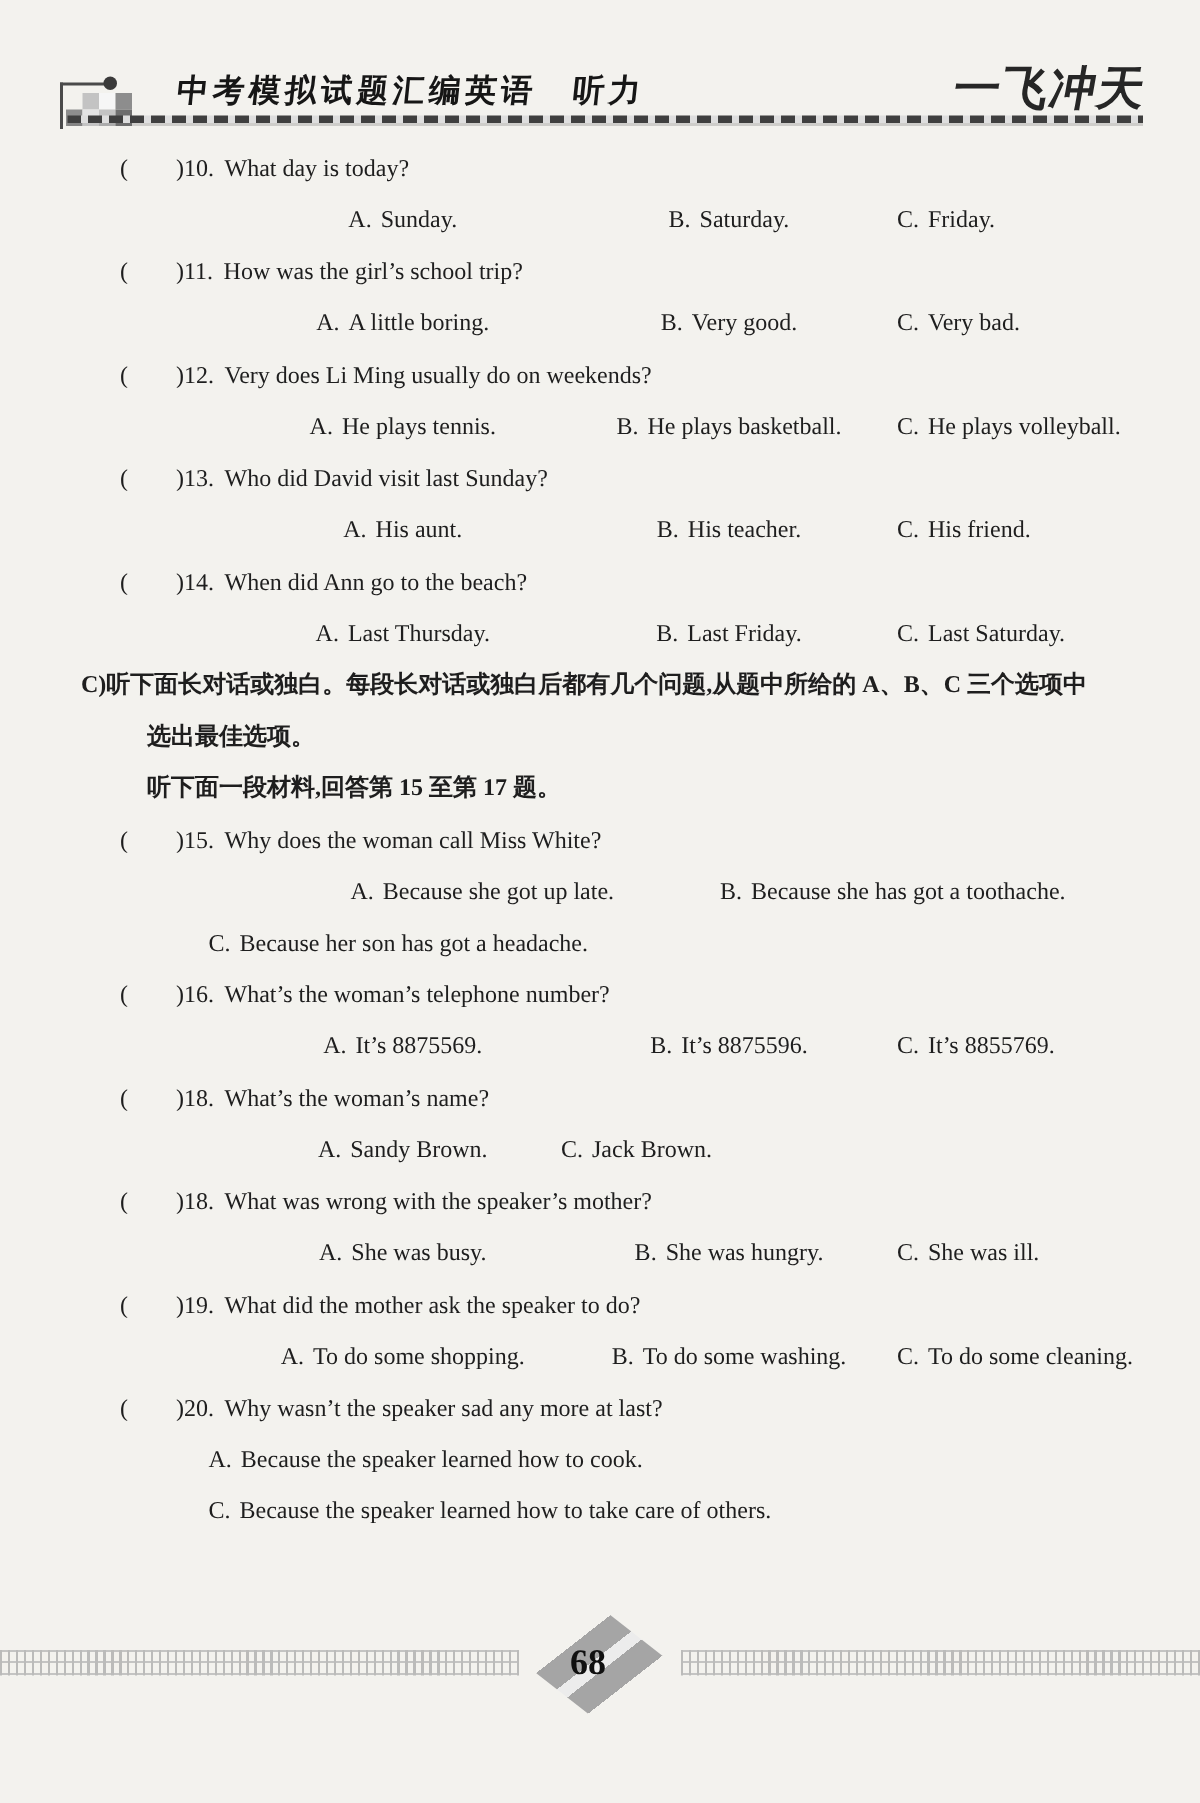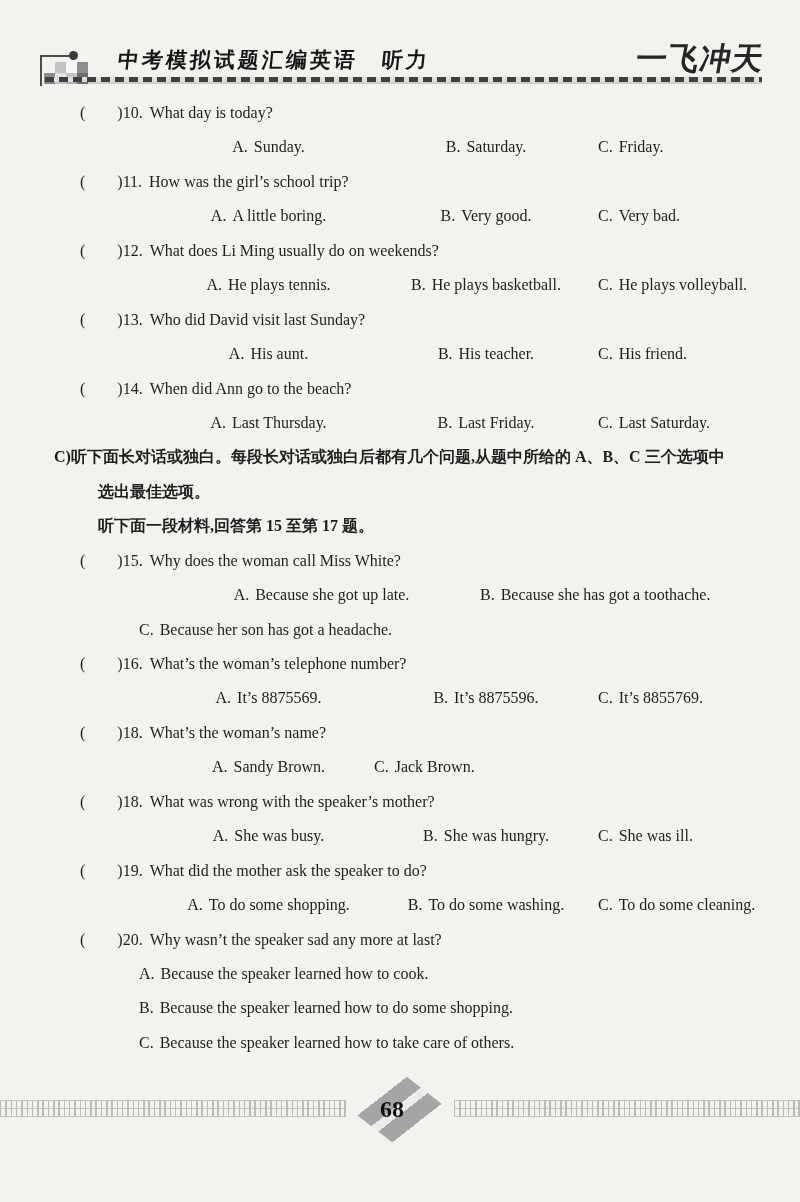--- a/index.html
+++ b/index.html
@@ -98,21 +98,21 @@
       </div>
       <div class="line opts opts3">
         <span class="o1"><span class="olabel">A.</span><span>A little boring.</span></span>
         <span class="o2"><span class="olabel">B.</span><span>Very good.</span></span>
         <span class="o3"><span class="olabel">C.</span><span>Very bad.</span></span>
       </div>
     </div>
 
     <div>
       <div class="line q">
-        <span>(　　)</span><span class="qnum">12.</span><span>What does Li Ming usually do on weekends?</span>
+        <span>(　　)</span><span class="qnum">12.</span><span>Very does Li Ming usually do on weekends?</span>
       </div>
       <div class="line opts opts3">
         <span class="o1"><span class="olabel">A.</span><span>He plays tennis.</span></span>
         <span class="o2"><span class="olabel">B.</span><span>He plays basketball.</span></span>
         <span class="o3"><span class="olabel">C.</span><span>He plays volleyball.</span></span>
       </div>
     </div>
 
     <div>
       <div class="line q">
@@ -199,23 +199,20 @@
         <span class="o3"><span class="olabel">C.</span><span>To do some cleaning.</span></span>
       </div>
     </div>
 
     <div>
       <div class="line q">
         <span>(　　)</span><span class="qnum">20.</span><span>Why wasn’t the speaker sad any more at last?</span>
       </div>
       <div class="line stack">
         <span class="olabel">A.</span><span>Because the speaker learned how to cook.</span>
-      </div>
-      <div class="line stack">
-        <span class="olabel">B.</span><span>Because the speaker learned how to do some shopping.</span>
       </div>
       <div class="line stack">
         <span class="olabel">C.</span><span>Because the speaker learned how to take care of others.</span>
       </div>
     </div>
 
   </div>
 
   <div class="orn orn-left"></div>
   <div class="orn orn-right"></div>

